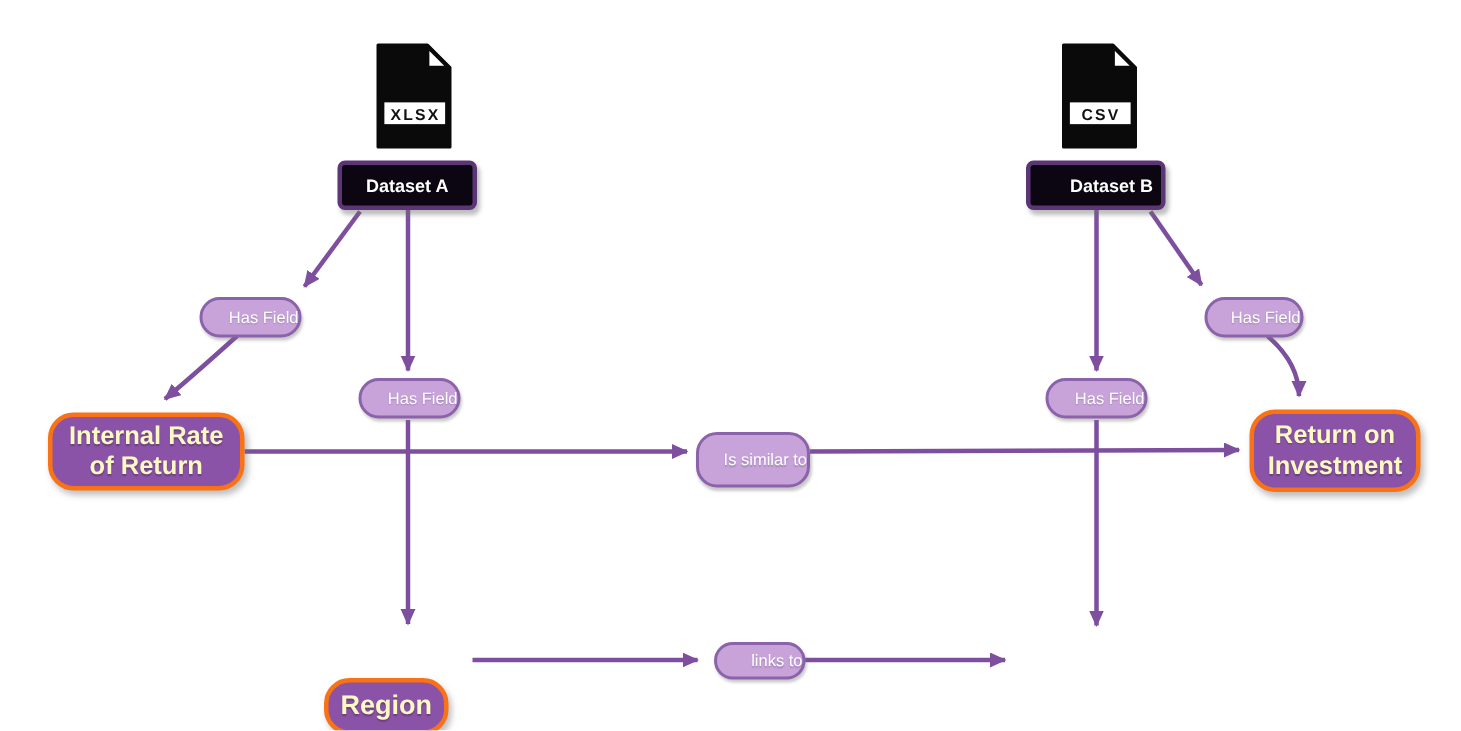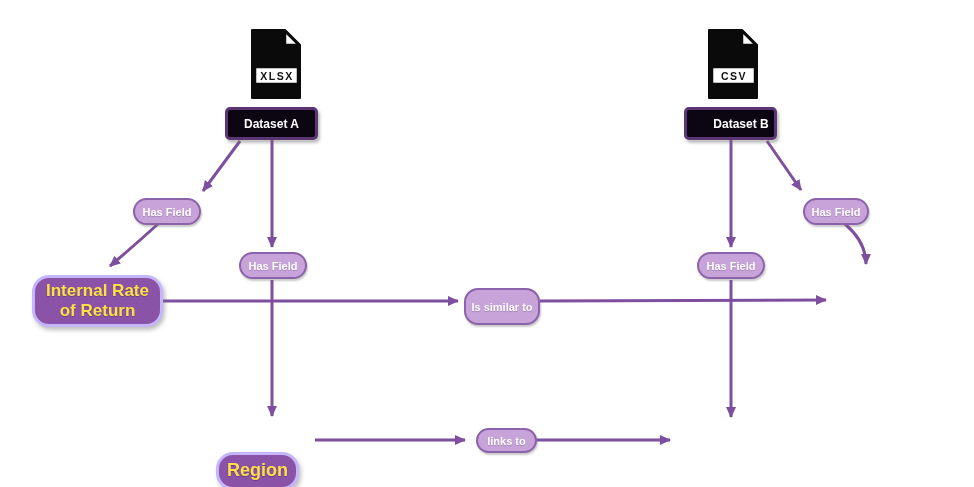--- a/index.html
+++ b/index.html
@@ -34,48 +34,48 @@
     align-items: center;
     justify-content: center;
     text-align: left;
     box-shadow: 2px 3px 3px rgba(110,110,110,0.45);
   }
   .node {
     position: absolute;
     z-index: 3;
     box-sizing: border-box;
     background: #8a53a7;
-    border: 3px solid #c4b5fd;
+    border: 3px solid #f97316;
     border-radius: 17px;
-    color: #fde047;
+    color: #fef9c3;
     font-weight: bold;
     font-size: 17px;
     line-height: 1.18;
     display: flex;
     align-items: center;
     justify-content: center;
     text-align: center;
     padding: 0 4px;
     box-shadow: 2px 3px 4px rgba(110,110,110,0.45);
     text-shadow: 0 1px 1px rgba(0,0,0,0.25);
   }
   .node.single { font-size: 18px; }
   .pill {
     position: absolute;
     z-index: 4;
     box-sizing: border-box;
     background: #c7a3da;
     border: 2px solid #8c62aa;
     border-radius: 14px;
     color: #ffffff;
-    font-weight: bold;
+    font-weight: normal;
     font-size: 11px;
     display: flex;
     align-items: center;
-    justify-content: center;
+    justify-content: flex-end;
     text-align: center;
     box-shadow: 1px 2px 2px rgba(120,120,120,0.4);
     text-shadow: 0 1px 1px rgba(0,0,0,0.2);
   }
 </style>
 </head>
 <body>
 
 <div class="canvas">
 
@@ -118,20 +118,23 @@
   <div class="dataset" style="left:225px; top:107px; width:93px; height:33px;">
     <span>Dataset A</span>
   </div>
   <div class="dataset" style="left:684px; top:107px; width:93px; height:33px;padding-left:21px;">
     <span>Dataset B</span>
   </div>
 
   <div class="node" style="left:32px; top:275px; width:131px; height:52px;">
     <span>Internal Rate of Return</span>
   </div>
+  <div class="node" style="left:833px; top:273px; width:114px; height:55px;">
+    <span>Return on Investment</span>
+  </div>
   <div class="node single" style="left:216px; top:422px; width:83px; height:38px;margin-top:30px;">
     <span>Region</span>
   </div>
 
   <div class="pill" style="left:133px; top:198px; width:68px; height:27px;">
     <span>Has Field</span>
   </div>
   <div class="pill" style="left:239px; top:252px; width:68px; height:27px;">
     <span>Has Field</span>
   </div>

